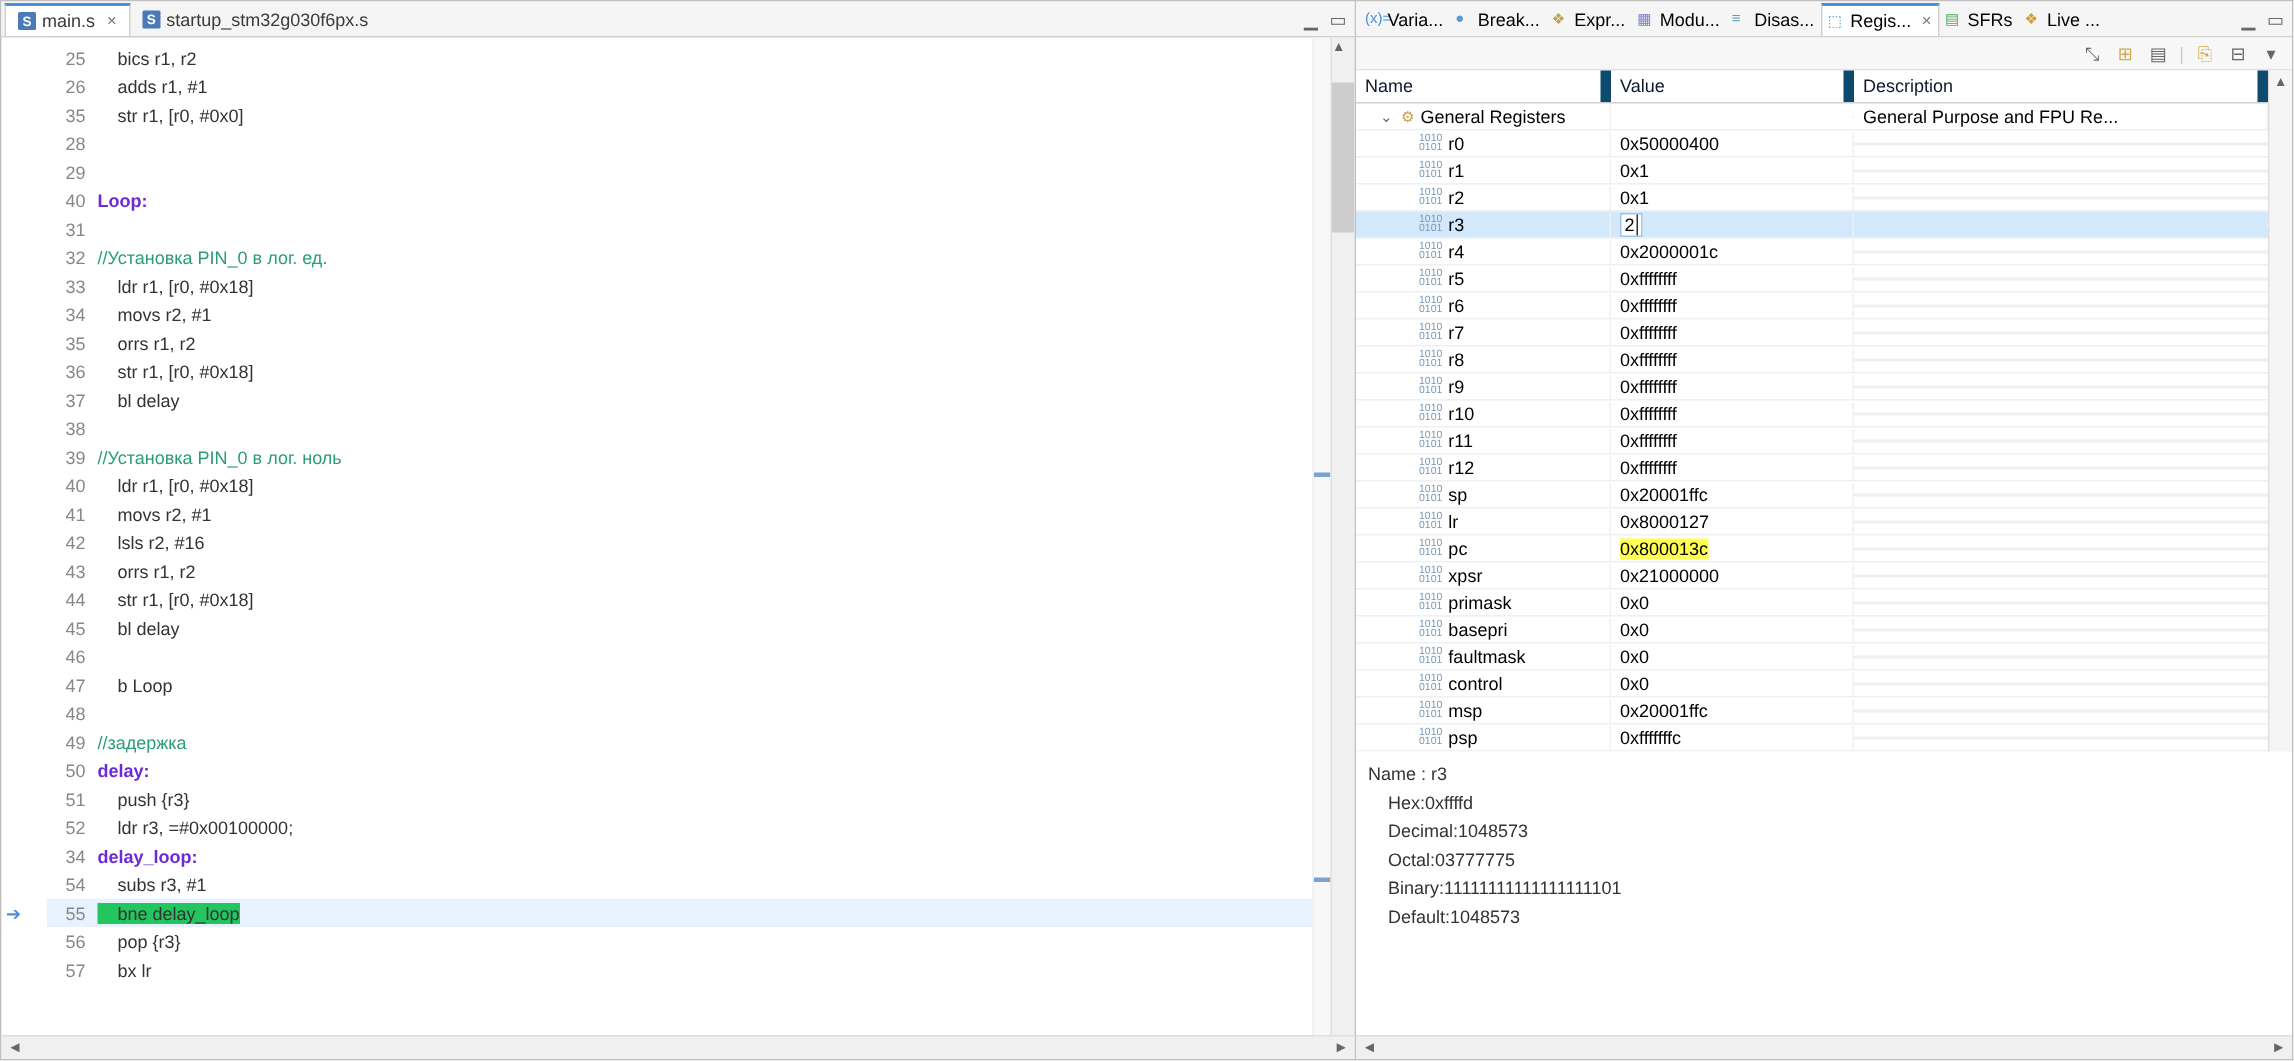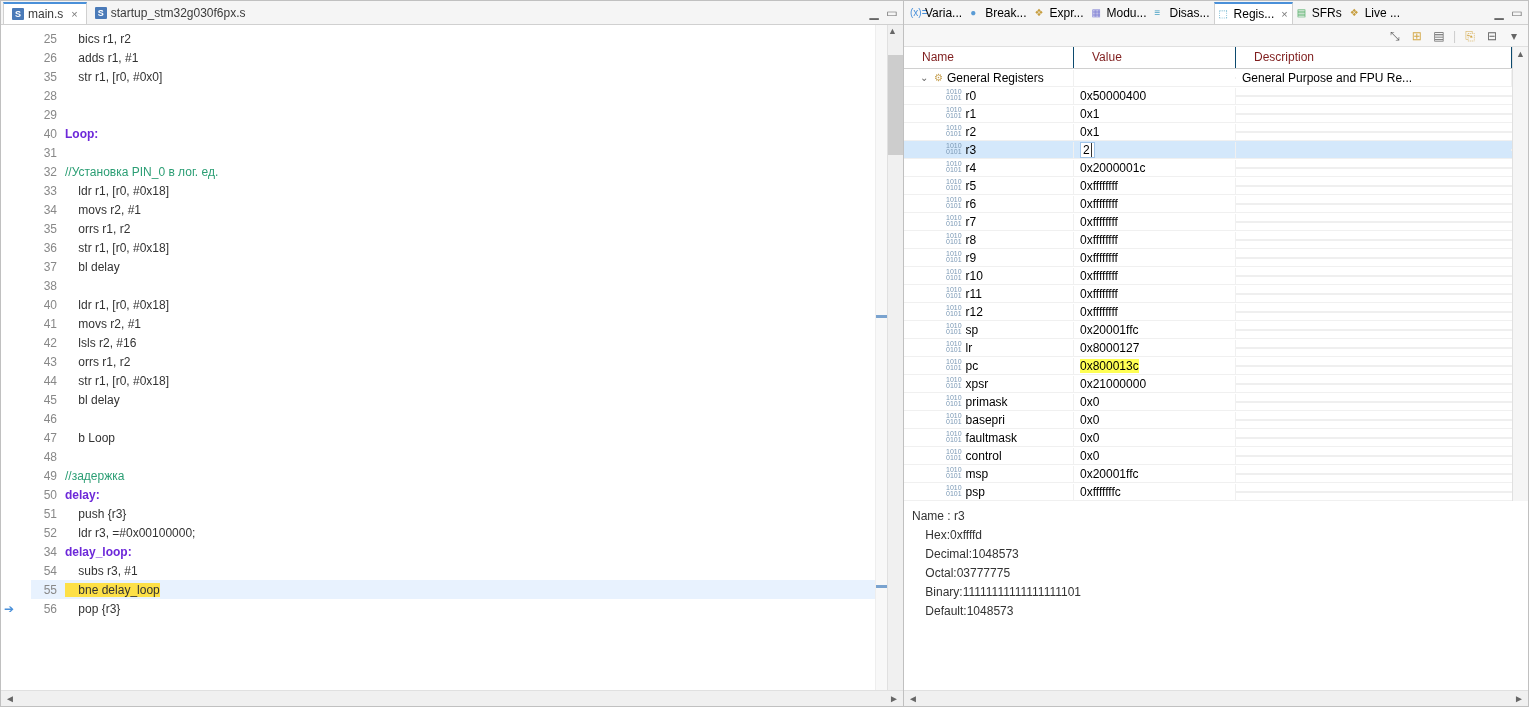--- a/index.html
+++ b/index.html
@@ -16,34 +16,34 @@
 .editor{flex:1;display:flex;overflow:hidden;font-family:Consolas,monospace;font-size:13px}
 .gutter{width:30px;background:#fff;padding-top:4px;position:relative}
 .gutter-line{height:19px;display:flex;align-items:center}
 .gutter-arrow{position:absolute;left:3px;color:#4a90d9;font-size:12px}
 .code-area{flex:1;position:relative;padding-top:4px;overflow:hidden}
 .code-line{height:19px;display:flex;align-items:center;white-space:pre;padding-left:2px}
 .lineno{color:#888;display:inline-block;width:24px;text-align:right;margin-right:8px}
 .kw{color:#333}
 .label{color:#6d28d9;font-weight:bold}
 .comment{color:#2b9e74}
-.highlight-yellow{background:#fde047}
+.highlight-yellow{background:#22c55e}
 .highlight-line{background:#e8f2fe}
 .scroll-v{width:16px;background:#f0f0f0;border-left:1px solid #e0e0e0;position:relative}
 .scroll-thumb{position:absolute;background:#cdcdcd;width:100%;height:100px;top:30px}
 .scroll-h{height:16px;background:#f0f0f0;border-top:1px solid #e0e0e0;display:flex;align-items:center;padding:0 4px}
 .scroll-arrow{color:#666;font-size:10px}
 .right-tabs{overflow:hidden}
 .right-tab{display:flex;align-items:center;gap:3px;padding:3px 4px;font-size:11px}
 .right-tab.active{background:#fff;border-top:2px solid #4a90d9;border-left:1px solid #d0d0d0;border-right:1px solid #d0d0d0}
 .tb-icon{width:12px;height:12px;font-size:10px}
 .toolbar{height:22px;background:#f7f7f7;border-bottom:1px solid #e0e0e0;display:flex;align-items:center;justify-content:flex-end;padding-right:6px;gap:6px}
 .tool-btn{width:16px;height:16px;display:flex;align-items:center;justify-content:center;color:#666;cursor:pointer}
 .reg-header{display:flex;height:22px;border-bottom:1px solid #d0d0d0;background:#fff}
-.reg-col-h{padding:3px 18px;border-right:1px solid #0c4a6e;font-weight:normal;color:#7f1d1d}
+.reg-col-h{padding:3px 6px;border-right:7px solid #0c4a6e;font-weight:normal;color:#0f172a}
 .reg-col-name{width:170px}
 .reg-col-value{width:162px}
 .reg-col-desc{flex:1}
 .reg-body{overflow:auto}
 .reg-row{display:flex;height:18px;align-items:center;border-bottom:1px solid #f0f0f0}
 .reg-cell{padding:1px 6px;border-right:1px solid #f0f0f0;overflow:hidden;white-space:nowrap}
 .reg-name-cell{width:170px;display:flex;align-items:center;gap:4px}
 .reg-value-cell{width:162px}
 .reg-desc-cell{flex:1}
 .tree-toggle{color:#666;font-size:10px;width:10px;display:inline-block}
@@ -130,37 +130,39 @@
         <div class="code-line"><span class="lineno">29</span><span class="kw"></span></div>
         <div class="code-line"><span class="lineno">40</span><span class="label">Loop:</span></div>
         <div class="code-line"><span class="lineno">31</span><span class="kw"></span></div>
         <div class="code-line"><span class="lineno">32</span><span class="comment">//Установка PIN_0 в лог. ед.</span></div>
         <div class="code-line"><span class="lineno">33</span><span class="kw">    ldr r1, [r0, #0x18]</span></div>
         <div class="code-line"><span class="lineno">34</span><span class="kw">    movs r2, #1</span></div>
         <div class="code-line"><span class="lineno">35</span><span class="kw">    orrs r1, r2</span></div>
         <div class="code-line"><span class="lineno">36</span><span class="kw">    str r1, [r0, #0x18]</span></div>
         <div class="code-line"><span class="lineno">37</span><span class="kw">    bl delay</span></div>
         <div class="code-line"><span class="lineno">38</span><span class="kw"></span></div>
+        <div class="code-line"><span class="lineno">39</span><span class="comment">//Установка PIN_0 в лог. ноль</span></div>
         <div class="code-line"><span class="lineno">40</span><span class="kw">    ldr r1, [r0, #0x18]</span></div>
         <div class="code-line"><span class="lineno">41</span><span class="kw">    movs r2, #1</span></div>
         <div class="code-line"><span class="lineno">42</span><span class="kw">    lsls r2, #16</span></div>
         <div class="code-line"><span class="lineno">43</span><span class="kw">    orrs r1, r2</span></div>
         <div class="code-line"><span class="lineno">44</span><span class="kw">    str r1, [r0, #0x18]</span></div>
         <div class="code-line"><span class="lineno">45</span><span class="kw">    bl delay</span></div>
         <div class="code-line"><span class="lineno">46</span><span class="kw"></span></div>
         <div class="code-line"><span class="lineno">47</span><span class="kw">    b Loop</span></div>
         <div class="code-line"><span class="lineno">48</span><span class="kw"></span></div>
         <div class="code-line"><span class="lineno">49</span><span class="comment">//задержка</span></div>
         <div class="code-line"><span class="lineno">50</span><span class="label">delay:</span></div>
         <div class="code-line"><span class="lineno">51</span><span class="kw">    push {r3}</span></div>
         <div class="code-line"><span class="lineno">52</span><span class="kw">    ldr r3, =#0x00100000;</span></div>
         <div class="code-line"><span class="lineno">34</span><span class="label">delay_loop:</span></div>
         <div class="code-line"><span class="lineno">54</span><span class="kw">    subs r3, #1</span></div>
         <div class="code-line highlight-line"><span class="lineno">55</span><span class="highlight-yellow"><span class="kw">    bne delay_loop</span></span></div>
         <div class="code-line"><span class="lineno">56</span><span class="kw">    pop {r3}</span></div>
+        <div class="code-line"><span class="lineno">57</span><span class="kw">    bx lr</span></div>
       </div>
     <div class="marker-bar">
       <div class="marker" style="top:290px"></div>
       <div class="marker" style="top:560px"></div>
     </div>
     <div class="scroll-v">
       <div style="font-size:9px;color:#666;margin:1px auto">▲</div>
       <div class="scroll-thumb"></div>
     </div>
   </div>

